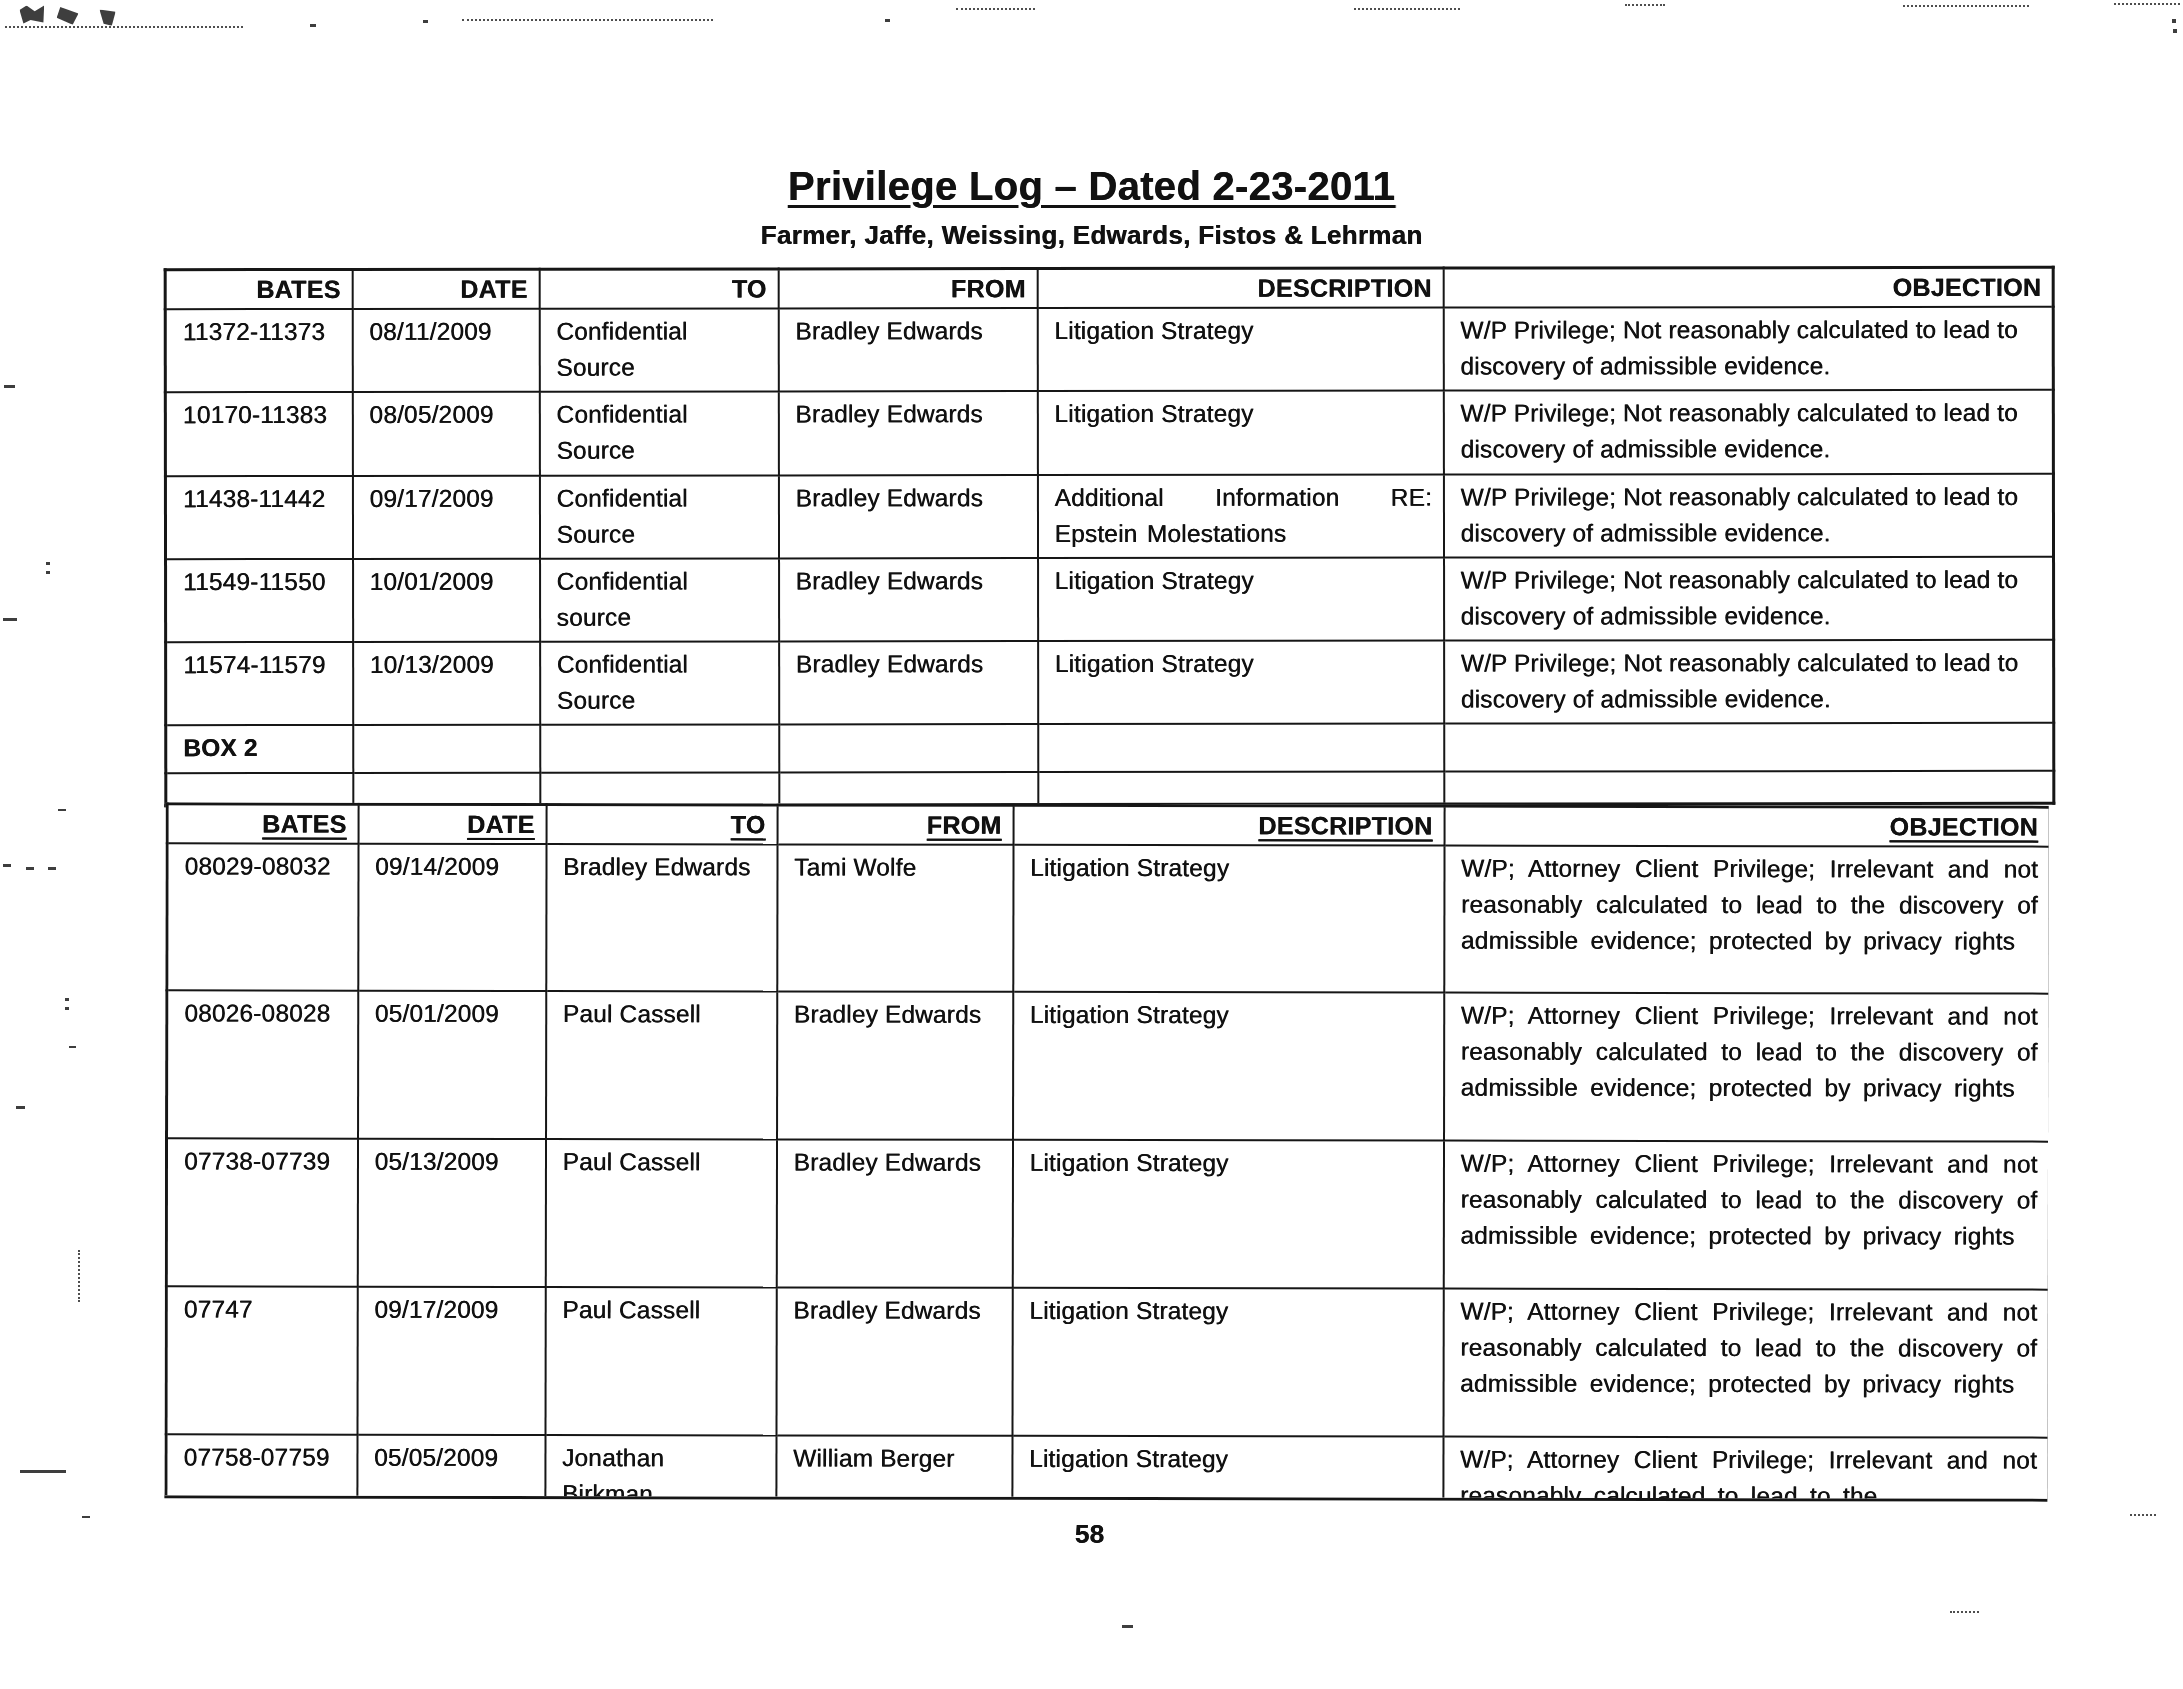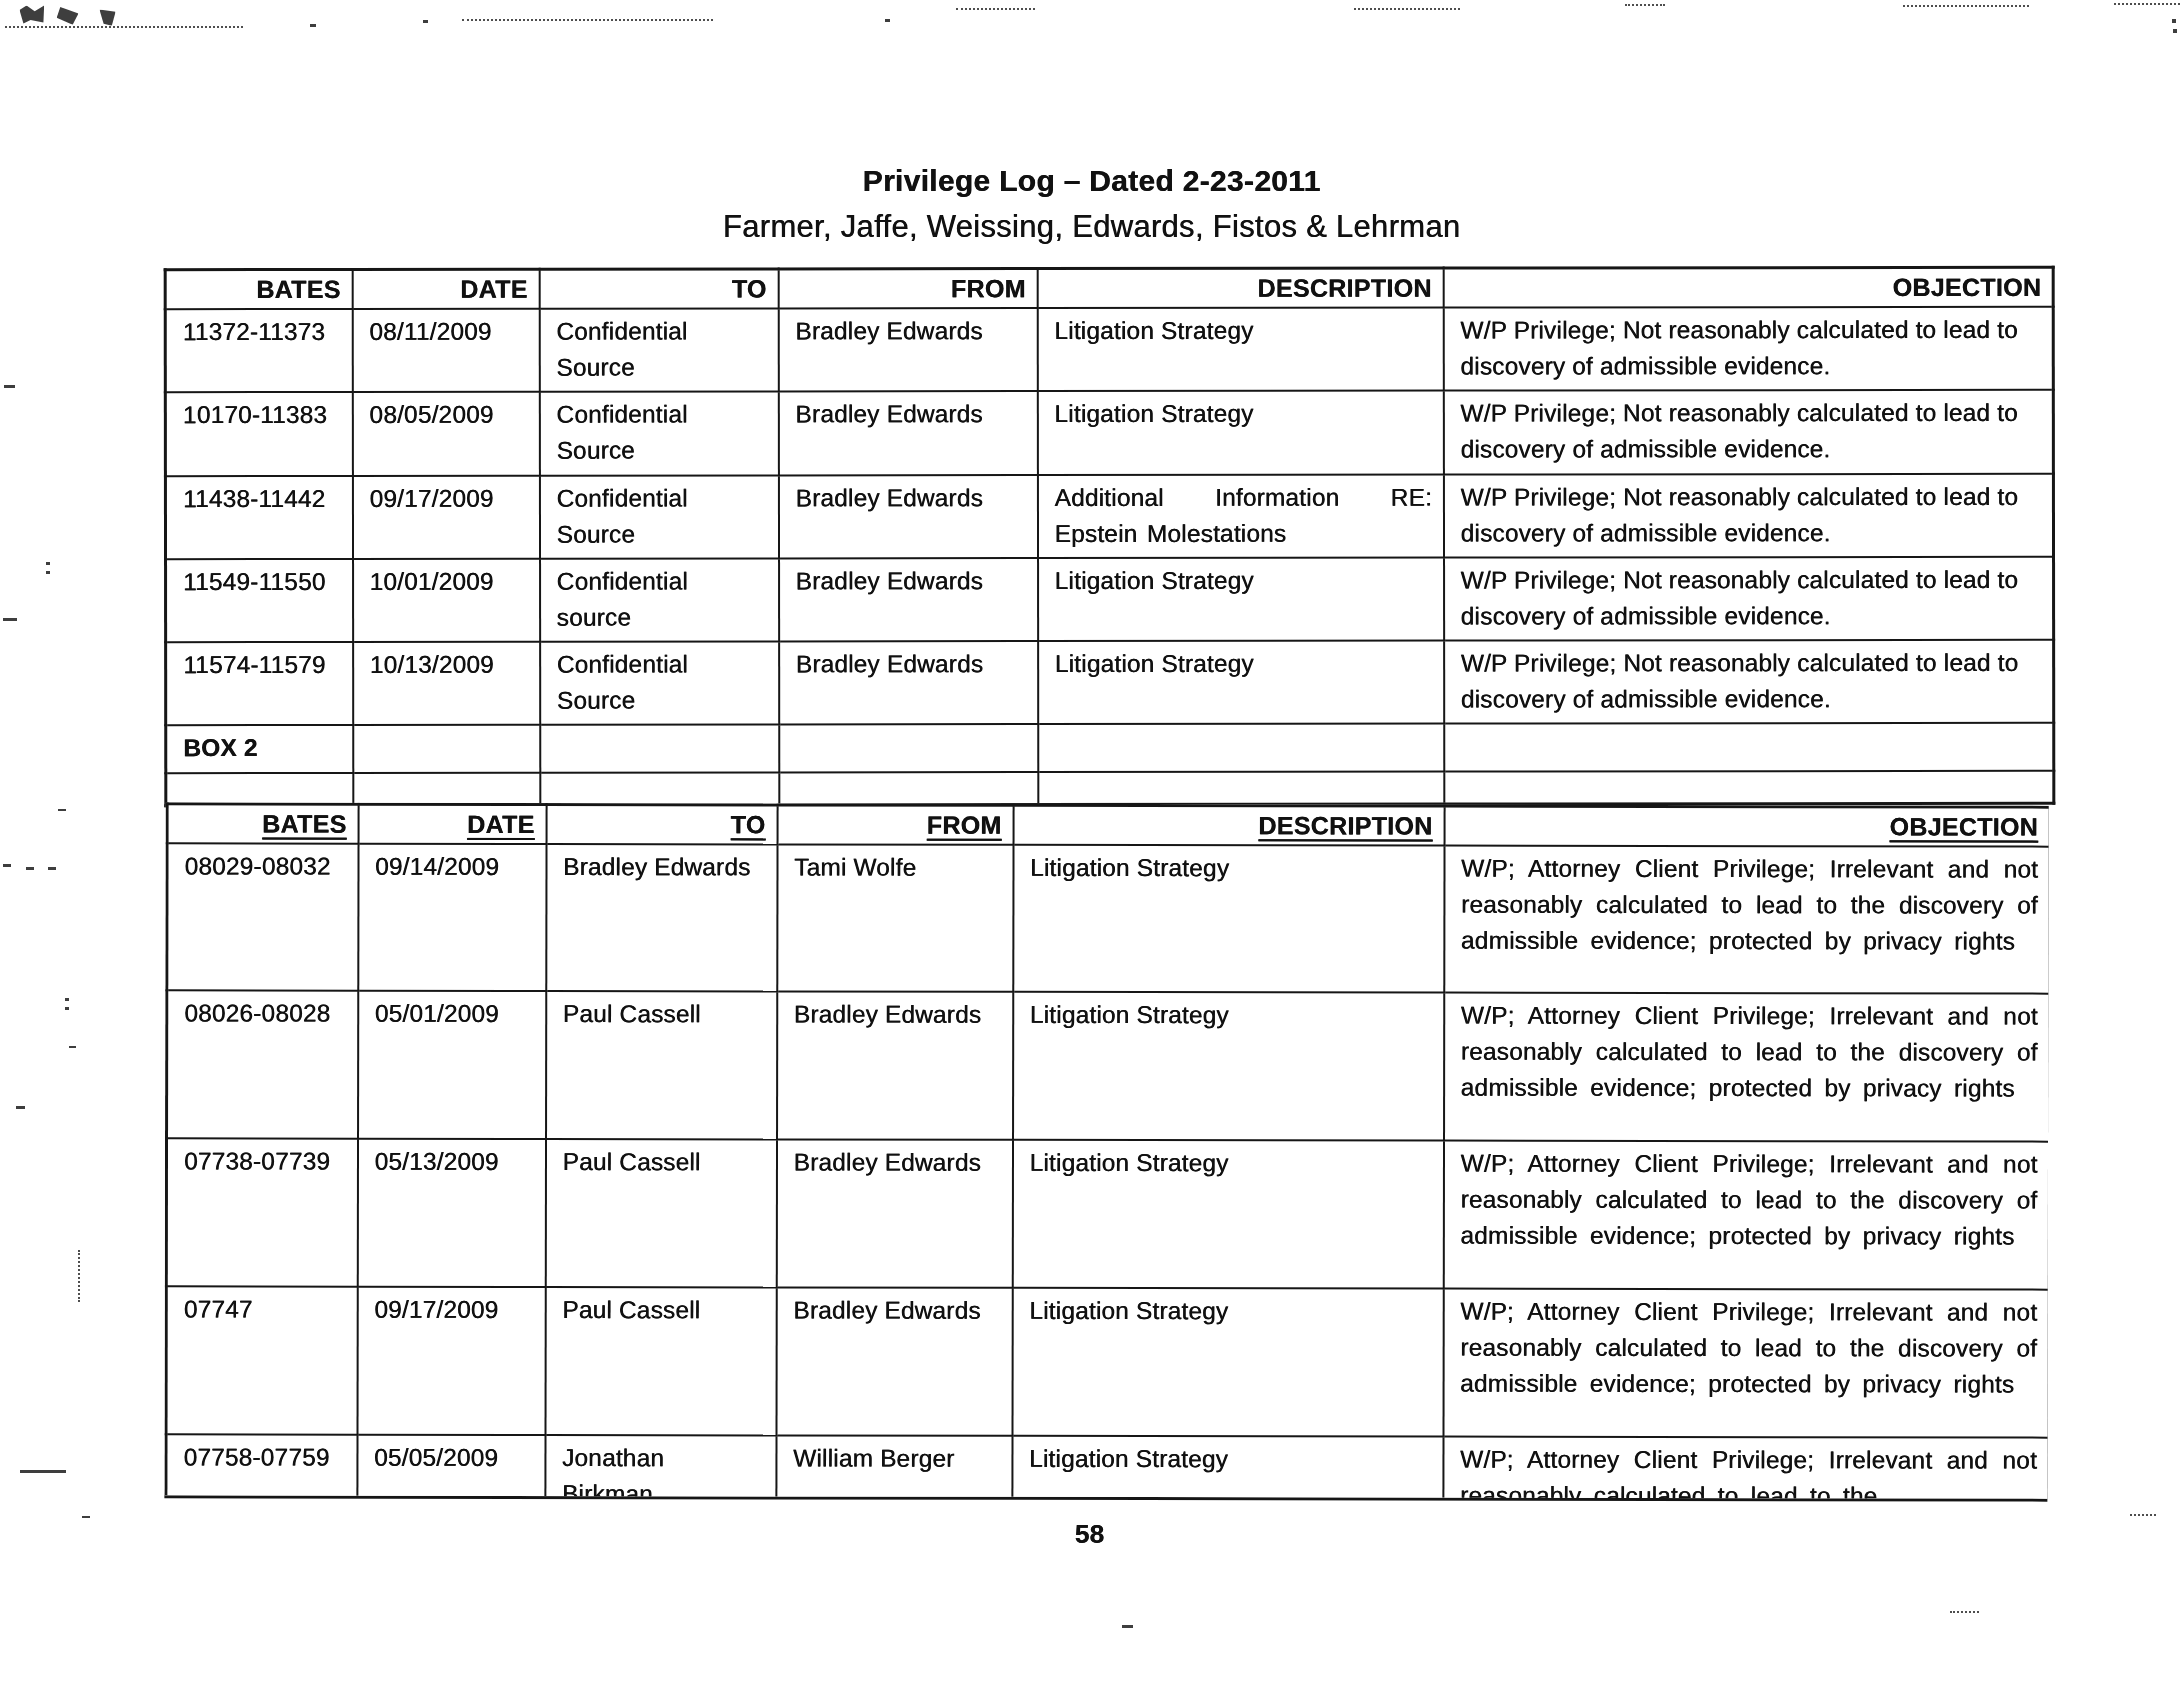--- a/index.html
+++ b/index.html
@@ -8,27 +8,27 @@
     width:2183px;height:1689px;
     background:#ffffff;
     font-family:"Liberation Sans","DejaVu Sans",sans-serif;
     color:#111;
     overflow:hidden;
   }
   
   .titleblock{position:absolute;left:0;top:164px;width:2183px;text-align:center;}
   .doc-title{
     display:inline-block;
-    font-size:30px;font-weight:700;letter-spacing:0.3px;
-    text-decoration-thickness:2.6px;text-underline-offset:5.3px;
+    font-size:40px;font-weight:700;letter-spacing:0.3px;
+    text-decoration:underline;text-decoration-thickness:2.6px;text-underline-offset:5.3px;
     text-shadow:0.5px 0 0 currentColor;
   }
   .doc-sub{
     display:block;margin-top:10.6px;
-    font-size:31px;font-weight:400;letter-spacing:0.3px;
+    font-size:26px;font-weight:700;letter-spacing:0.3px;
     text-decoration:underline;text-decoration-thickness:2.6px;text-underline-offset:5.3px;
     text-shadow:0.5px 0 0 currentColor;
   }
   .doc-sub span{display:inline-block;}
   
   table.log{
     position:absolute;
     border-collapse:collapse;table-layout:fixed;
     background:#fff;
   }

